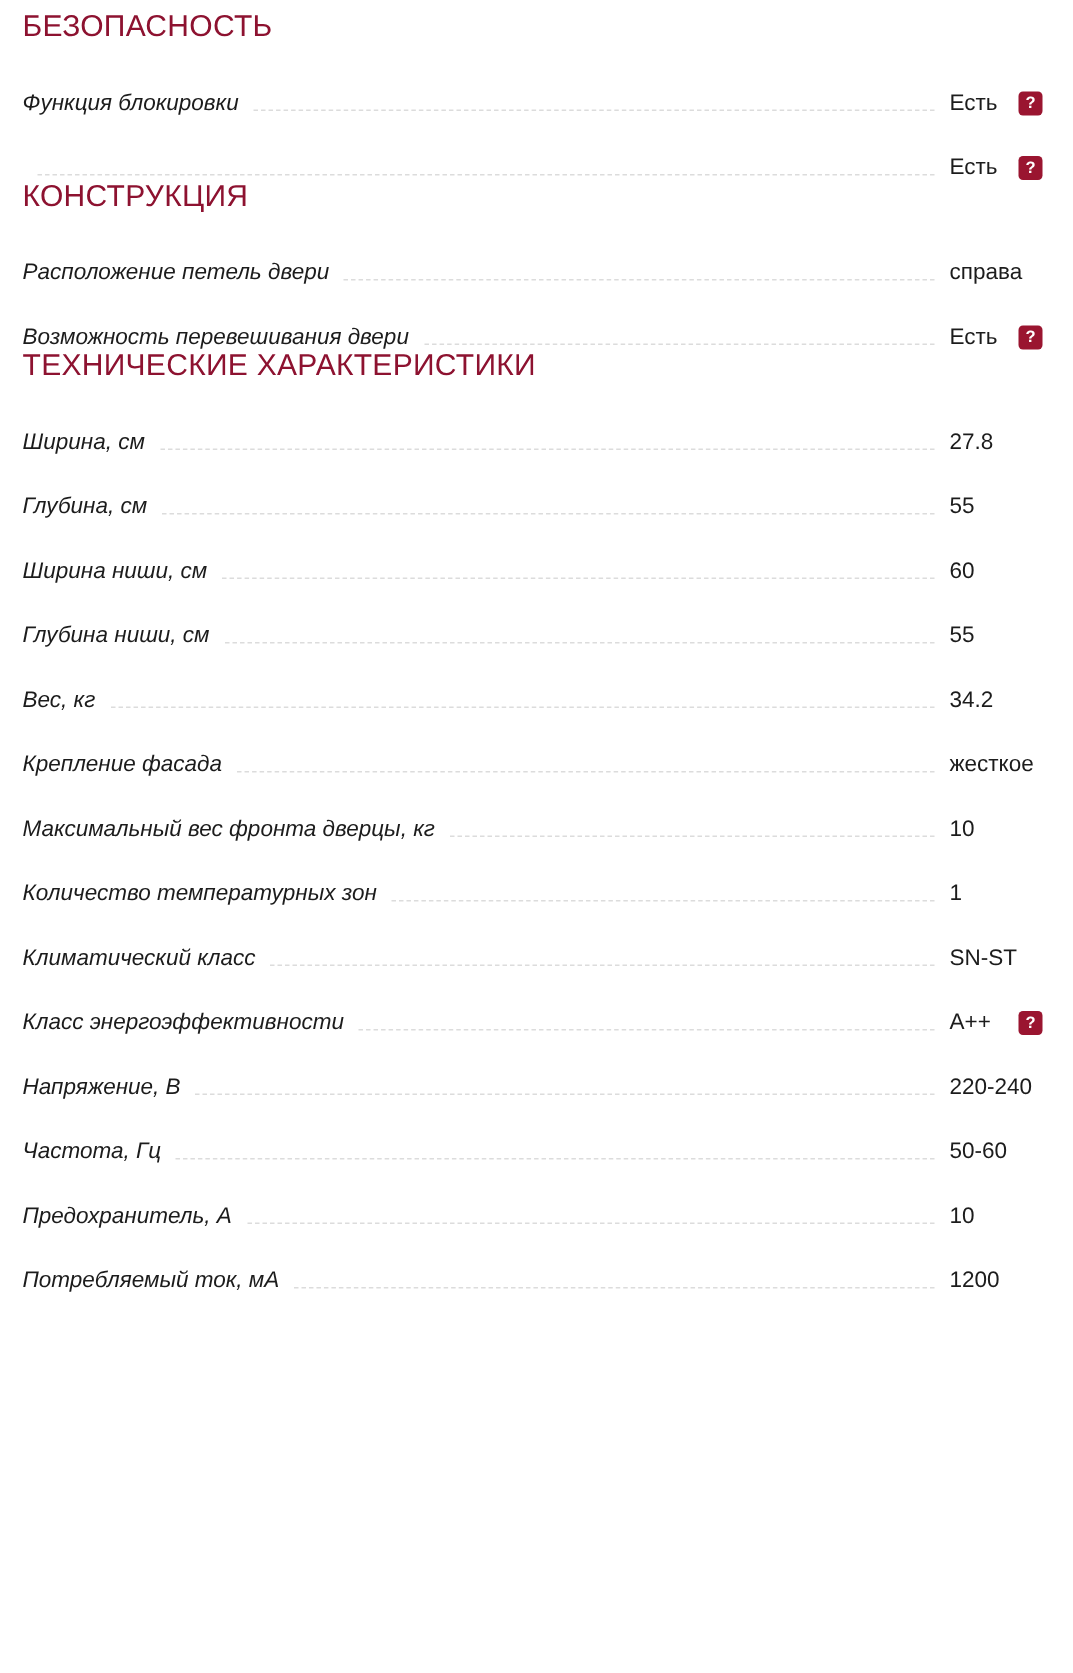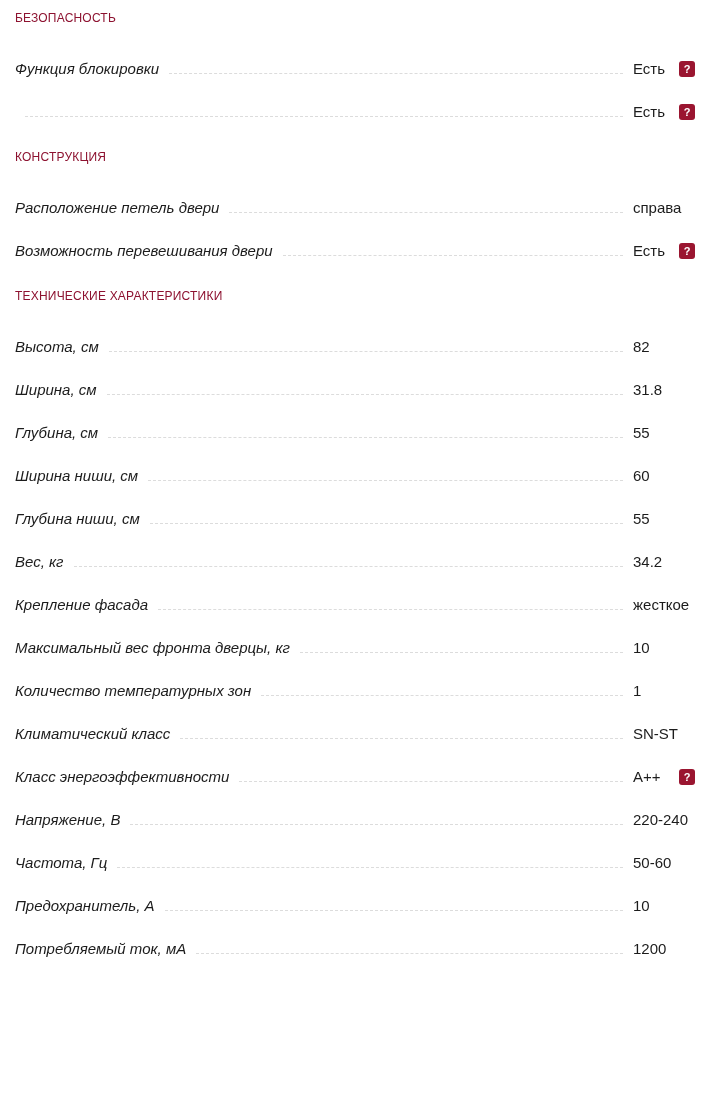--- a/index.html
+++ b/index.html
@@ -11,25 +11,24 @@
     width: 715px;
     font-family: "Liberation Sans", sans-serif;
     color: #1c1c1c;
   }
   .specs {
     padding: 7px 20px 18px 15px;
     box-sizing: border-box;
     width: 715px;
   }
   .spec-section + .spec-section {
-    margin-top: 26px;
   }
   .section-title {
     margin: 0 0 32px 0;
-    font-size: 12px;
+    font-size: 20px;
     line-height: 22px;
     font-weight: 400;
     color: #8d1230;
     letter-spacing: 0.2px;
   }
   .spec-row {
     display: flex;
     align-items: stretch;
     line-height: 16px;
     font-size: 15px;
@@ -129,34 +128,26 @@
               <span class="q">?</span>
             </a>
     </span>
   </div>
 </div>
   </section>
 
   <section class="spec-section">
     <h2 class="section-title">ТЕХНИЧЕСКИЕ ХАРАКТЕРИСТИКИ</h2>
     <div class="rows">
-  <div class="spec-row">
-    <span class="label">Высота, см</span>
-    <span class="leader"></span>
-    <span class="value-cell">
-      <span class="value">82</span>
-
-    </span>
-  </div>
 
   <div class="spec-row">
     <span class="label">Ширина, см</span>
     <span class="leader"></span>
     <span class="value-cell">
-      <span class="value">31.8</span>
+      <span class="value">27.8</span>
 
     </span>
   </div>
 
   <div class="spec-row">
     <span class="label">Глубина, см</span>
     <span class="leader"></span>
     <span class="value-cell">
       <span class="value">55</span>
 

